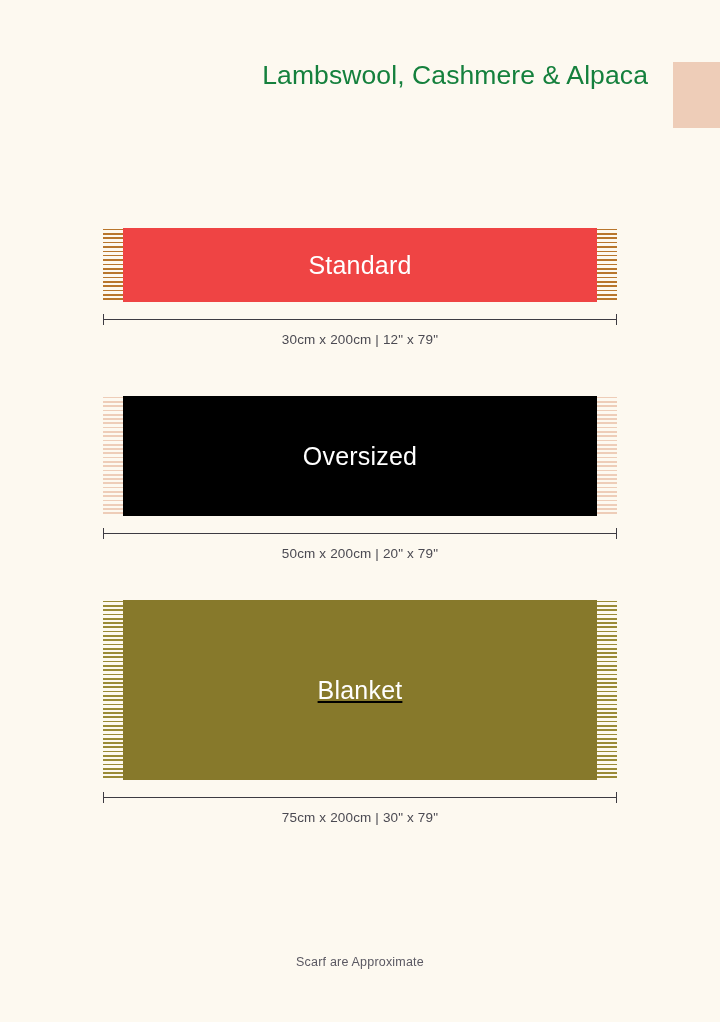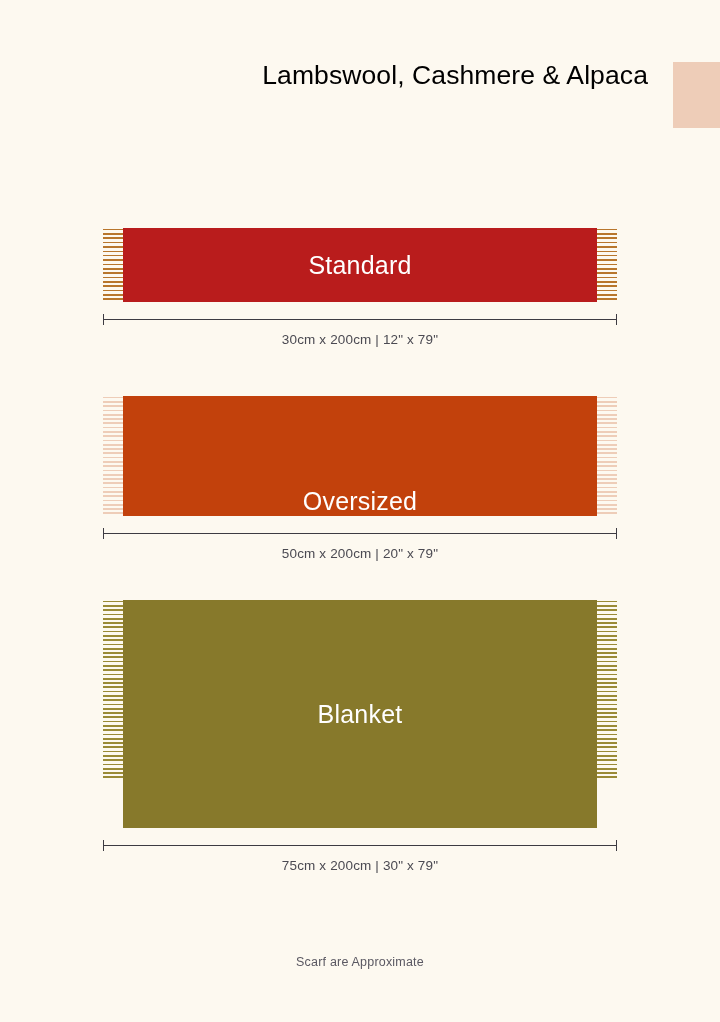--- a/index.html
+++ b/index.html
@@ -13,21 +13,21 @@
 
   
   .accent-block {
     position:absolute; left:673px; top:62px;
     width:47px; height:66px;
     background:#EECDB8;
   }
   .title {
     position:absolute; left:60px; top:58px; width:588px;
     text-align:right;
-    color:#000000;
+    color:#15803d;
     font-size:26.5px;
     line-height:1.33;
     letter-spacing:0.1px;
     font-weight:400;
   }
   .title-line { display:block; white-space:nowrap; }
 
   
   .scarf-group { position:absolute; left:0; width:720px; }
   .scarf-row {
@@ -126,21 +126,21 @@
               <div class="fringe-line" style="top: 39.96px; background: rgb(184, 118, 44);"></div>
               <div class="fringe-line" style="top: 44.3129px; background: rgb(184, 118, 44);"></div>
               <div class="fringe-line" style="top: 48.6659px; background: rgb(184, 118, 44);"></div>
               <div class="fringe-line" style="top: 53.0188px; background: rgb(184, 118, 44);"></div>
               <div class="fringe-line" style="top: 57.3718px; background: rgb(184, 118, 44);"></div>
               <div class="fringe-line" style="top: 61.7247px; background: rgb(184, 118, 44);"></div>
               <div class="fringe-line" style="top: 66.0776px; background: rgb(184, 118, 44);"></div>
               <div class="fringe-line" style="top: 70.4306px; background: rgb(184, 118, 44);"></div>
             </div>
           </div>
-          <div class="scarf-body" style="background: #b91c1c;">
+          <div class="scarf-body" style="background: #ef4444;">
             <span class="scarf-label" style="color: rgb(255, 255, 255);">Standard</span>
           </div>
           <div class="fringe">
             <div class="fringe-lines">
               <div class="fringe-line" style="top: 0.783529px; background: rgb(184, 118, 44);"></div>
               <div class="fringe-line" style="top: 5.13647px; background: rgb(184, 118, 44);"></div>
               <div class="fringe-line" style="top: 9.48941px; background: rgb(184, 118, 44);"></div>
               <div class="fringe-line" style="top: 13.8424px; background: rgb(184, 118, 44);"></div>
               <div class="fringe-line" style="top: 18.1953px; background: rgb(184, 118, 44);"></div>
               <div class="fringe-line" style="top: 22.5482px; background: rgb(184, 118, 44);"></div>
@@ -194,21 +194,21 @@
               <div class="fringe-line" style="top: 86.4857px; background: rgb(238, 205, 184);"></div>
               <div class="fringe-line" style="top: 90.7714px; background: rgb(238, 205, 184);"></div>
               <div class="fringe-line" style="top: 95.0571px; background: rgb(238, 205, 184);"></div>
               <div class="fringe-line" style="top: 99.3429px; background: rgb(238, 205, 184);"></div>
               <div class="fringe-line" style="top: 103.629px; background: rgb(238, 205, 184);"></div>
               <div class="fringe-line" style="top: 107.914px; background: rgb(238, 205, 184);"></div>
               <div class="fringe-line" style="top: 112.2px; background: rgb(238, 205, 184);"></div>
               <div class="fringe-line" style="top: 116.486px; background: rgb(238, 205, 184);"></div>
             </div>
           </div>
-          <div class="scarf-body" style="background: #c2410c; align-items: flex-end;">
+          <div class="scarf-body" style="background: #000000;">
             <span class="scarf-label" style="color: rgb(255, 255, 255);">Oversized</span>
           </div>
           <div class="fringe">
             <div class="fringe-lines">
               <div class="fringe-line" style="top: 0.771429px; background: rgb(238, 205, 184);"></div>
               <div class="fringe-line" style="top: 5.05714px; background: rgb(238, 205, 184);"></div>
               <div class="fringe-line" style="top: 9.34286px; background: rgb(238, 205, 184);"></div>
               <div class="fringe-line" style="top: 13.6286px; background: rgb(238, 205, 184);"></div>
               <div class="fringe-line" style="top: 17.9143px; background: rgb(238, 205, 184);"></div>
               <div class="fringe-line" style="top: 22.2px; background: rgb(238, 205, 184);"></div>
@@ -240,21 +240,21 @@
         <div class="dim-wrap" style="height: 46px; margin-top: 12px;">
           <div class="dim-line" style="left: 103px; width: 514px;">
             <div class="dim-rule" style="background: rgb(61, 59, 66);"></div>
             <div class="dim-cap left" style="background: rgb(61, 59, 66);"></div>
             <div class="dim-cap right" style="background: rgb(61, 59, 66);"></div>
           </div>
           <div class="dim-text">50cm x 200cm | 20" x 79"</div>
         </div>
       </div>
       <div class="scarf-group" style="top: 600px;">
-        <div class="scarf-row" style="height: 228px;">
+        <div class="scarf-row" style="height: 180px; text-decoration: underline;">
           <div class="fringe">
             <div class="fringe-lines">
               <div class="fringe-line" style="top: 0.771429px; background: rgb(154, 138, 54);"></div>
               <div class="fringe-line" style="top: 5.05714px; background: rgb(154, 138, 54);"></div>
               <div class="fringe-line" style="top: 9.34286px; background: rgb(154, 138, 54);"></div>
               <div class="fringe-line" style="top: 13.6286px; background: rgb(154, 138, 54);"></div>
               <div class="fringe-line" style="top: 17.9143px; background: rgb(154, 138, 54);"></div>
               <div class="fringe-line" style="top: 22.2px; background: rgb(154, 138, 54);"></div>
               <div class="fringe-line" style="top: 26.4857px; background: rgb(154, 138, 54);"></div>
               <div class="fringe-line" style="top: 30.7714px; background: rgb(154, 138, 54);"></div>

